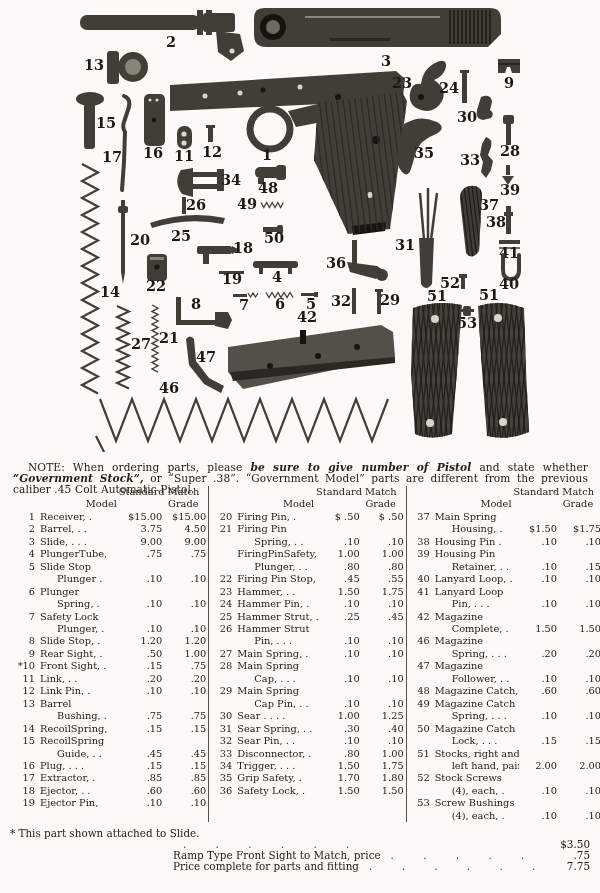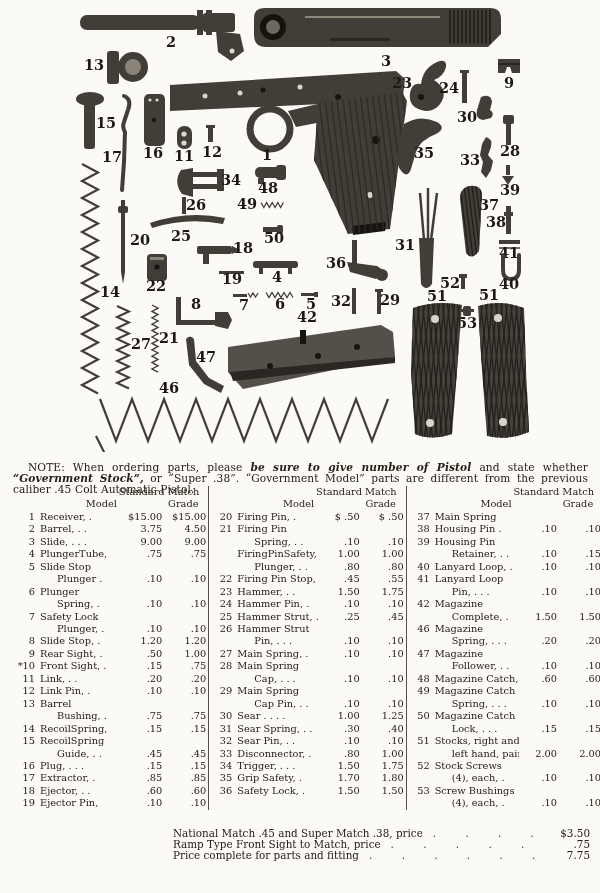--- a/index.html
+++ b/index.html
@@ -744,20 +744,26 @@
           <span class="hm">Model</span>
           <span class="hg">Grade</span>
         </div>
         <div class="row">
           <span class="no">37</span>
           <span class="nm">Main Spring</span>
           <span class="m"></span>
           <span class="g"></span>
         </div>
         <div class="row">
+          <span class="no"></span>
+          <span class="nm i1">Housing,  .</span>
+          <span class="m">$1.50</span>
+          <span class="g">$1.75</span>
+        </div>
+        <div class="row">
           <span class="no">38</span>
           <span class="nm">Housing  Pin   .</span>
           <span class="m">.10</span>
           <span class="g">.10</span>
         </div>
         <div class="row">
           <span class="no">39</span>
           <span class="nm">Housing Pin</span>
           <span class="m"></span>
           <span class="g"></span>
@@ -885,23 +891,23 @@
         <div class="row">
           <span class="no"></span>
           <span class="nm i1">(4), each,   .</span>
           <span class="m">.10</span>
           <span class="g">.10</span>
         </div>
       </div>
     </div>
 
   <div class="foot">
+    <div>* This part shown attached to Slide.</div>
     <div id="fn-items">
         <div class="fnrow">
-          <span>National Match .45 and Super Match .38, price</span>
           <span class="dots">. . . . . .</span>
           <span class="fp">$3.50</span>
         </div>
         <div class="fnrow">
           <span>Ramp Type Front Sight to Match, price</span>
           <span class="dots">. . . . . .</span>
           <span class="fp">.75</span>
         </div>
         <div class="fnrow">
           <span>Price complete for parts and fitting</span>

